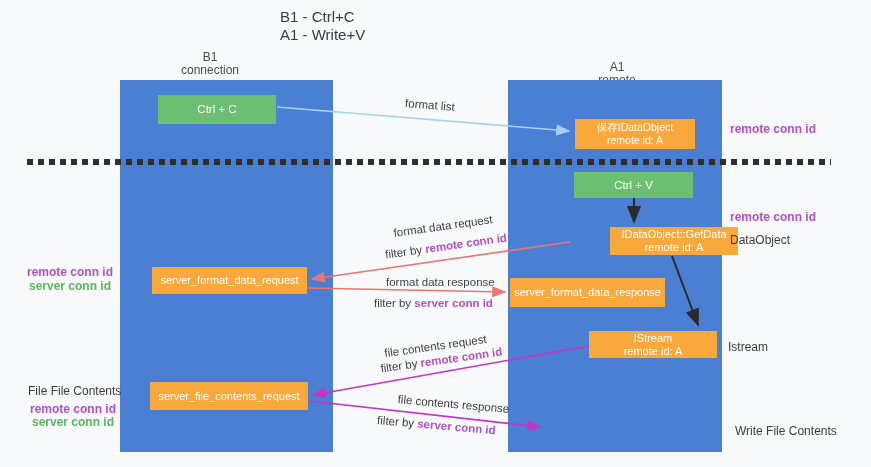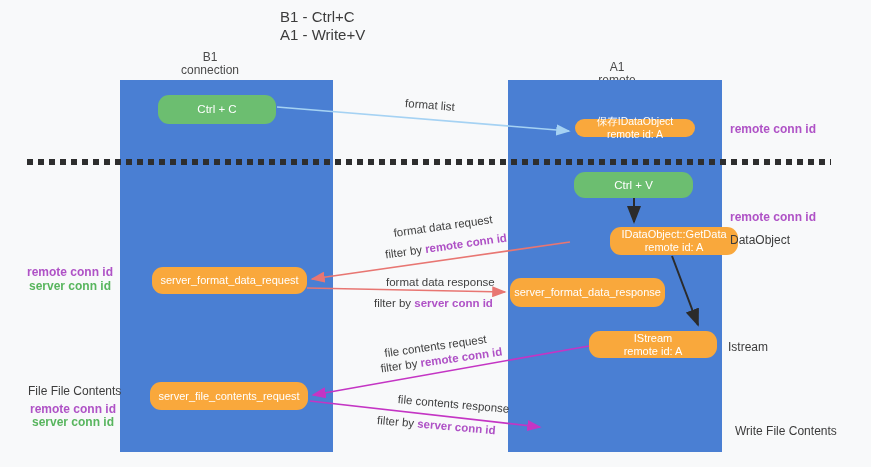--- a/index.html
+++ b/index.html
@@ -1,21 +1,21 @@
 <!DOCTYPE html>
 <html><head>
 <meta charset="utf-8">
 <style>
   html,body{margin:0;padding:0;background:#f8f9fa;font-family:"Liberation Sans",sans-serif;}
   .canvas{position:relative;width:871px;height:467px;background:#f8f9fa;overflow:hidden;}
   .abs{position:absolute;}
   .title{left:280px;top:8px;width:300px;font-size:15px;color:#3c3c3c;line-height:18px;}
   .lane-header{width:140px;text-align:center;font-size:12px;color:#4a4a4a;line-height:13px;}
   .lane{background:#4a7fd3;}
-  .box{background:#f9a83c;color:#fff;display:flex;flex-direction:column;align-items:center;justify-content:center;text-align:left;font-size:11px;line-height:13px;border-radius:11px;}
+  .box{background:#f9a83c;color:#fff;display:flex;flex-direction:column;align-items:center;justify-content:center;text-align:left;font-size:11px;line-height:13px;}
   .box.green{background:#6cbe70;font-size:11.5px;}
   .dashed{height:6px;background:repeating-linear-gradient(90deg,#2e2e2e 0 6px,transparent 6px 11px);}
   .side-label{font-size:12px;color:#3c3c3c;white-space:nowrap;}
   .purple{color:#af52c6;font-weight:bold;}
   .greenlbl{color:#58b55e;font-weight:bold;}
   .arrow-label{font-size:11.5px;color:#3f3f3f;white-space:nowrap;text-align:center;transform-origin:center;}
   svg.overlay{position:absolute;left:0;top:0;pointer-events:none;}
 </style>
 </head>
 <body>
@@ -41,21 +41,21 @@
 
   <div class="abs dashed" style="left:27px;top:159px;width:804px;"></div>
 
   <div class="abs box green" style="left:158px;top:95px;width:118px;height:29px;">
     <div>Ctrl + C</div>
   </div>
   <div class="abs box green" style="left:574px;top:172px;width:119px;height:26px;">
     <div>Ctrl + V</div>
   </div>
 
-  <div class="abs box" style="left:575px;top:119px;width:120px;height:18px;font-size:10.5px;">
+  <div class="abs box" style="left:575px;top:119px;width:120px;height:30px;font-size:10.5px;">
     <div>保存IDataObject</div>
     <div>remote id: A</div>
   </div>
   <div class="abs box" style="left:570px;top:227px;width:128px;height:28px;margin-left:40px;">
     <div>IDataObject::GetData</div>
     <div>remote id: A</div>
   </div>
   <div class="abs box" style="left:152px;top:267px;width:155px;height:27px;">
     <div>server_format_data_request</div>
   </div>

